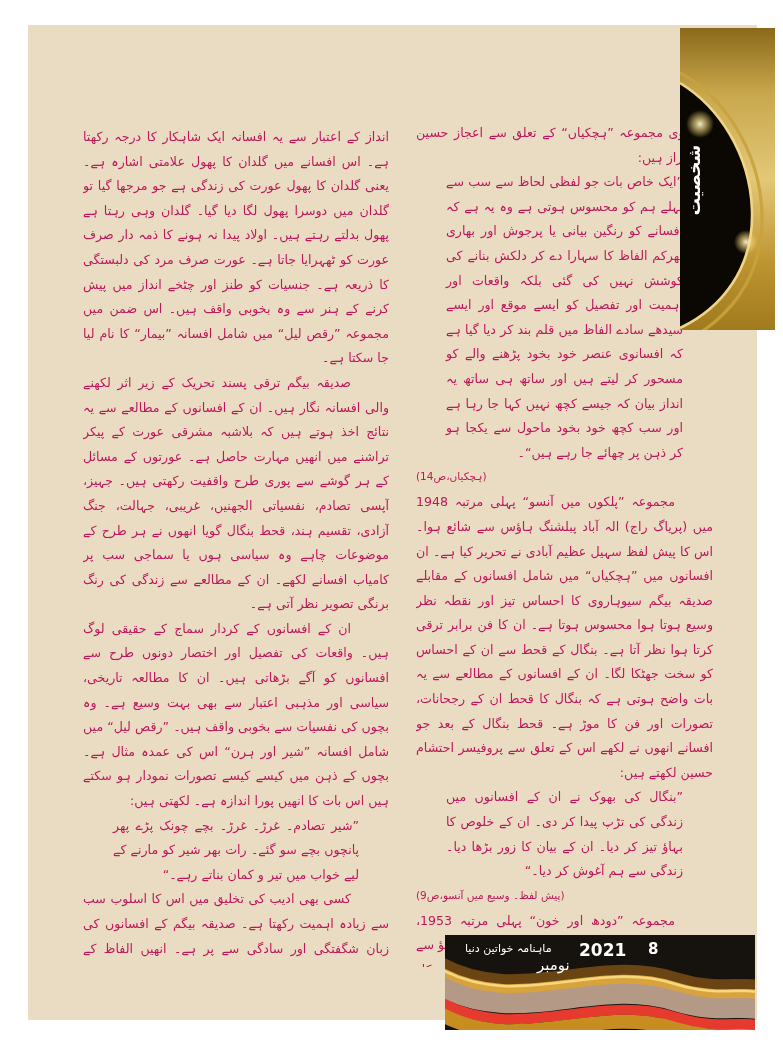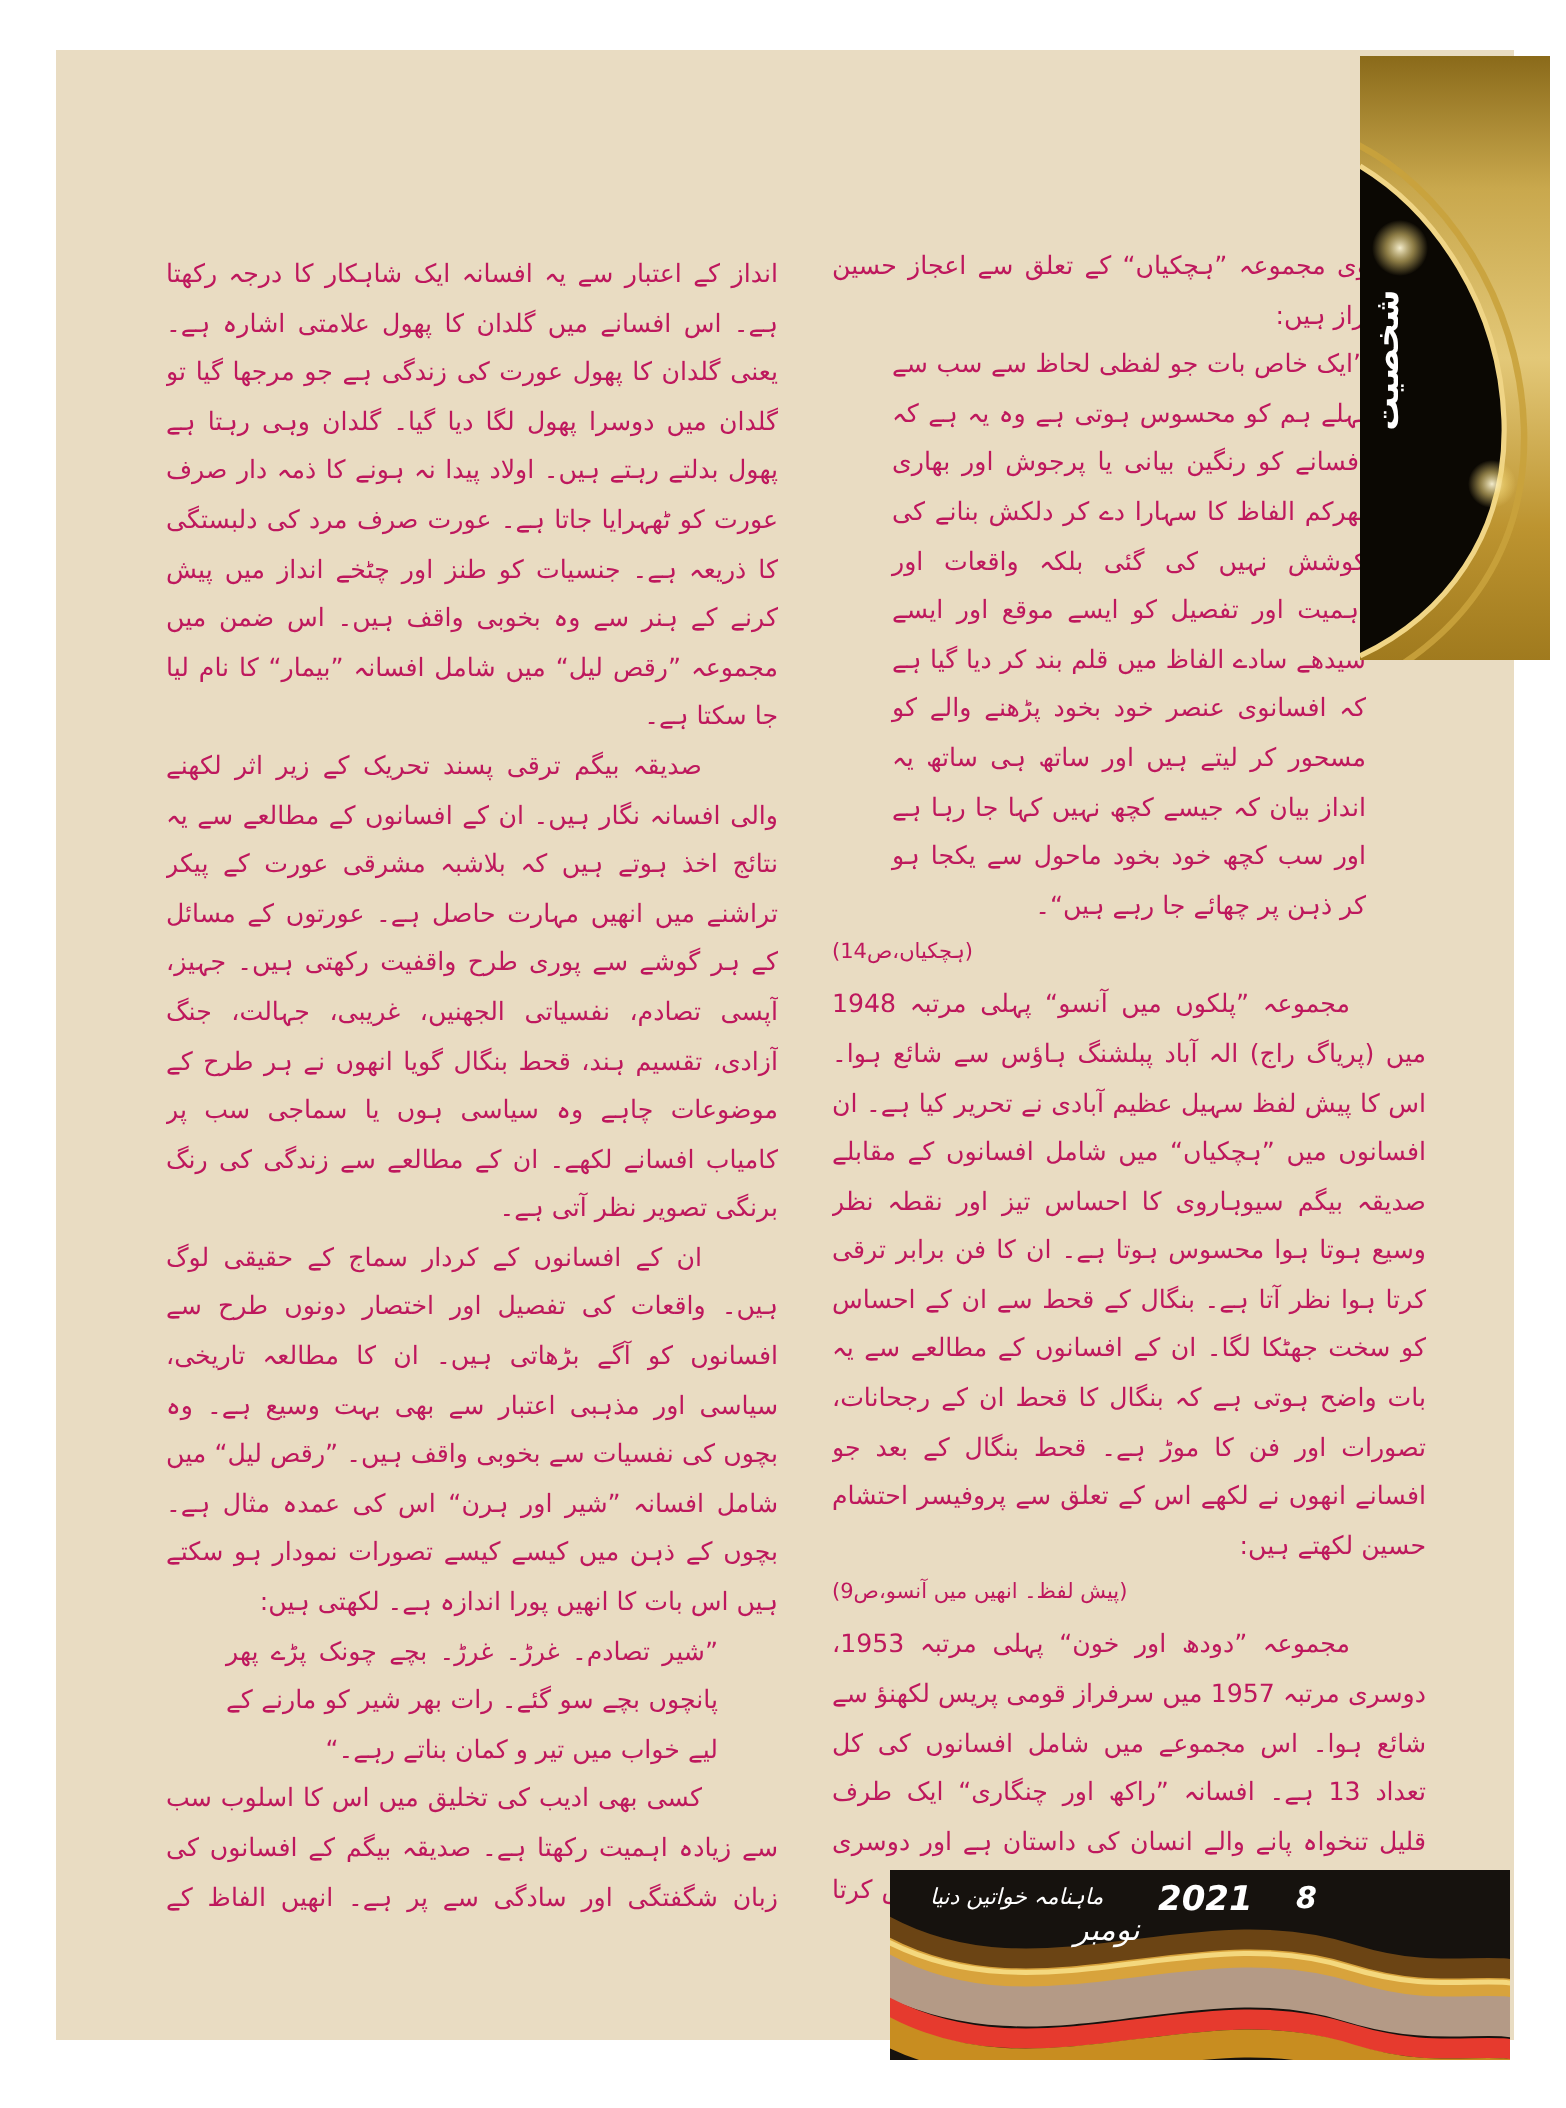--- a/index.html
+++ b/index.html
@@ -28,21 +28,21 @@
   .bookmark{position:absolute;left:680px;top:28px;width:95px;height:302px;}
   .bookmark svg{display:block;width:100%;height:100%;}
   .bookmark-label{
     position:absolute;left:-72px;top:142px;width:172px;text-align:center;
     transform:rotate(-90deg);color:#ffffff;font-size:17px;font-weight:bold;
     letter-spacing:2px;direction:rtl;
   }
   
   .footer{
     position:absolute;left:445px;top:935px;width:310px;height:95px;
-    background:#16120e;overflow:hidden;font-style:italic;
+    background:#16120e;overflow:hidden;
   }
   .footer svg{position:absolute;left:0;top:0;width:100%;height:100%;}
   .footer-row{
     position:absolute;left:0;top:2px;width:100%;height:26px;z-index:2;
   }
   .footer-row span{position:absolute;color:#ffffff;white-space:nowrap;}
   .footer-magazine{left:20px;top:5px;font-size:11px;direction:rtl;}
   .footer-month{left:92px;top:5px;font-size:15px;direction:rtl;margin-top:14px;}
   .footer-year{left:134px;top:3px;font-size:17px;font-weight:bold;}
   .footer-page{left:203px;top:3px;font-size:15px;font-weight:bold;}
@@ -50,21 +50,22 @@
 </head>
 <body>
 
 <div class="page">
 
   <div class="col col-right">
     <p class="para">افسانوی مجموعہ ”ہچکیاں“ کے تعلق سے اعجاز حسین رقمطراز ہیں:</p>
     <p class="quote">”ایک خاص بات جو لفظی لحاظ سے سب سے پہلے ہم کو محسوس ہوتی ہے وہ یہ ہے کہ افسانے کو رنگین بیانی یا پرجوش اور بھاری بھرکم الفاظ کا سہارا دے کر دلکش بنانے کی کوشش نہیں کی گئی بلکہ واقعات اور اہمیت اور تفصیل کو ایسے موقع اور ایسے سیدھے سادے الفاظ میں قلم بند کر دیا گیا ہے کہ افسانوی عنصر خود بخود پڑھنے والے کو مسحور کر لیتے ہیں اور ساتھ ہی ساتھ یہ انداز بیان کہ جیسے کچھ نہیں کہا جا رہا ہے اور سب کچھ خود بخود ماحول سے یکجا ہو کر ذہن پر چھائے جا رہے ہیں“۔</p>
     <p class="cite">(ہچکیاں،ص14)</p>
     <p class="para indent">مجموعہ ”پلکوں میں آنسو“ پہلی مرتبہ 1948 میں (پریاگ راج) الہ آباد پبلشنگ ہاؤس سے شائع ہوا۔ اس کا پیش لفظ سہیل عظیم آبادی نے تحریر کیا ہے۔ ان افسانوں میں ”ہچکیاں“ میں شامل افسانوں کے مقابلے صدیقہ بیگم سیوہاروی کا احساس تیز اور نقطہ نظر وسیع ہوتا ہوا محسوس ہوتا ہے۔ ان کا فن برابر ترقی کرتا ہوا نظر آتا ہے۔ بنگال کے قحط سے ان کے احساس کو سخت جھٹکا لگا۔ ان کے افسانوں کے مطالعے سے یہ بات واضح ہوتی ہے کہ بنگال کا قحط ان کے رجحانات، تصورات اور فن کا موڑ ہے۔ قحط بنگال کے بعد جو افسانے انھوں نے لکھے اس کے تعلق سے پروفیسر احتشام حسین لکھتے ہیں:</p>
-    <p class="cite">(پیش لفظ۔ انھیں میں آنسو،ص9)</p>
+    <p class="quote">”بنگال کی بھوک نے ان کے افسانوں میں زندگی کی تڑپ پیدا کر دی۔ ان کے خلوص کا بہاؤ تیز کر دیا۔ ان کے بیان کا زور بڑھا دیا۔ زندگی سے ہم آغوش کر دیا۔“</p>
+    <p class="cite">(پیش لفظ۔ وسیع میں آنسو،ص9)</p>
     <p class="para indent">مجموعہ ”دودھ اور خون“ پہلی مرتبہ 1953، دوسری مرتبہ 1957 میں سرفراز قومی پریس لکھنؤ سے شائع ہوا۔ اس مجموعے میں شامل افسانوں کی کل تعداد 13 ہے۔ افسانہ ”راکھ اور چنگاری“ ایک طرف قلیل تنخواہ پانے والے انسان کی داستان ہے اور دوسری طرف نئی اور پرانی نسل کے تصادم کی تصویر پیش کرتا ہے۔ اردو ادب میں ہم جنس پرستی جیسے موضوع پر لکھے گئے افسانوں کی کمی نہیں ہے۔ اس ضمن میں صدیقہ بیگم سوہاروی کا افسانہ ”تارے لرز رہے ہیں“ قابل ذکر ہے۔</p>
 
   </div>
 
   <div class="col col-left">
     <p class="para">انداز کے اعتبار سے یہ افسانہ ایک شاہکار کا درجہ رکھتا ہے۔ اس افسانے میں گلدان کا پھول علامتی اشارہ ہے۔ یعنی گلدان کا پھول عورت کی زندگی ہے جو مرجھا گیا تو گلدان میں دوسرا پھول لگا دیا گیا۔ گلدان وہی رہتا ہے پھول بدلتے رہتے ہیں۔ اولاد پیدا نہ ہونے کا ذمہ دار صرف عورت کو ٹھہرایا جاتا ہے۔ عورت صرف مرد کی دلبستگی کا ذریعہ ہے۔ جنسیات کو طنز اور چٹخے انداز میں پیش کرنے کے ہنر سے وہ بخوبی واقف ہیں۔ اس ضمن میں مجموعہ ”رقص لیل“ میں شامل افسانہ ”بیمار“ کا نام لیا جا سکتا ہے۔</p>
     <p class="para indent">صدیقہ بیگم ترقی پسند تحریک کے زیر اثر لکھنے والی افسانہ نگار ہیں۔ ان کے افسانوں کے مطالعے سے یہ نتائج اخذ ہوتے ہیں کہ بلاشبہ مشرقی عورت کے پیکر تراشنے میں انھیں مہارت حاصل ہے۔ عورتوں کے مسائل کے ہر گوشے سے پوری طرح واقفیت رکھتی ہیں۔ جہیز، آپسی تصادم، نفسیاتی الجھنیں، غریبی، جہالت، جنگ آزادی، تقسیم ہند، قحط بنگال گویا انھوں نے ہر طرح کے موضوعات چاہے وہ سیاسی ہوں یا سماجی سب پر کامیاب افسانے لکھے۔ ان کے مطالعے سے زندگی کی رنگ برنگی تصویر نظر آتی ہے۔</p>
     <p class="para indent">ان کے افسانوں کے کردار سماج کے حقیقی لوگ ہیں۔ واقعات کی تفصیل اور اختصار دونوں طرح سے افسانوں کو آگے بڑھاتی ہیں۔ ان کا مطالعہ تاریخی، سیاسی اور مذہبی اعتبار سے بھی بہت وسیع ہے۔ وہ بچوں کی نفسیات سے بخوبی واقف ہیں۔ ”رقص لیل“ میں شامل افسانہ ”شیر اور ہرن“ اس کی عمدہ مثال ہے۔ بچوں کے ذہن میں کیسے کیسے تصورات نمودار ہو سکتے ہیں اس بات کا انھیں پورا اندازہ ہے۔ لکھتی ہیں:</p>
     <p class="quote">”شیر تصادم۔ غرڑ۔ غرڑ۔ بچے چونک پڑے پھر پانچوں بچے سو گئے۔ رات بھر شیر کو مارنے کے لیے خواب میں تیر و کمان بناتے رہے۔“</p>
     <p class="para indent">کسی بھی ادیب کی تخلیق میں اس کا اسلوب سب سے زیادہ اہمیت رکھتا ہے۔ صدیقہ بیگم کے افسانوں کی زبان شگفتگی اور سادگی سے پر ہے۔ انھیں الفاظ کے انتخاب میں زیادہ سوچنے کی ضرورت نہیں ہوتی بلکہ خود بخود موقع محل کے لحاظ سے الفاظ آراستہ ہو جاتے ہیں۔ افسانہ ”پرانا کوٹ“ موضوع، زبان و بیان اور کردار نگاری سبھی اعتبار سے بہت کامیاب ہے۔ کہیں کہیں مشکل الفاظ اور فارسیت غالب آ جاتی ہے۔ مثلاً ”پلکوں میں آنسو“ میں لکھتی ہیں:</p>

